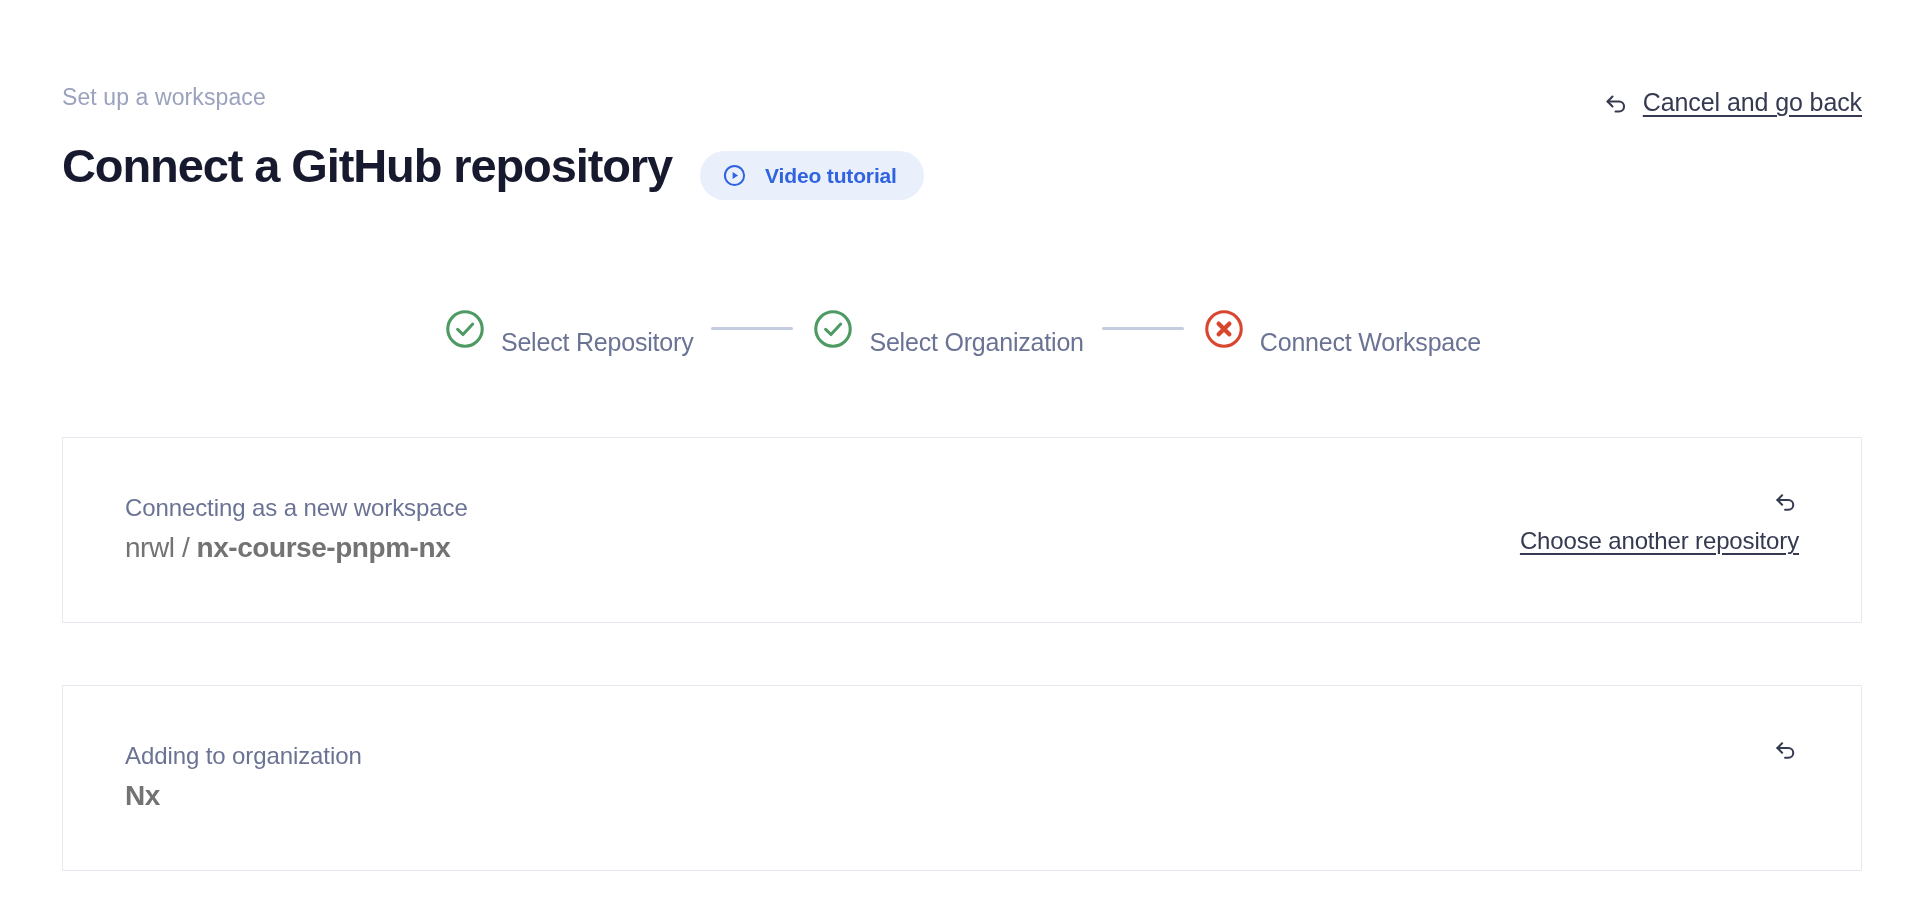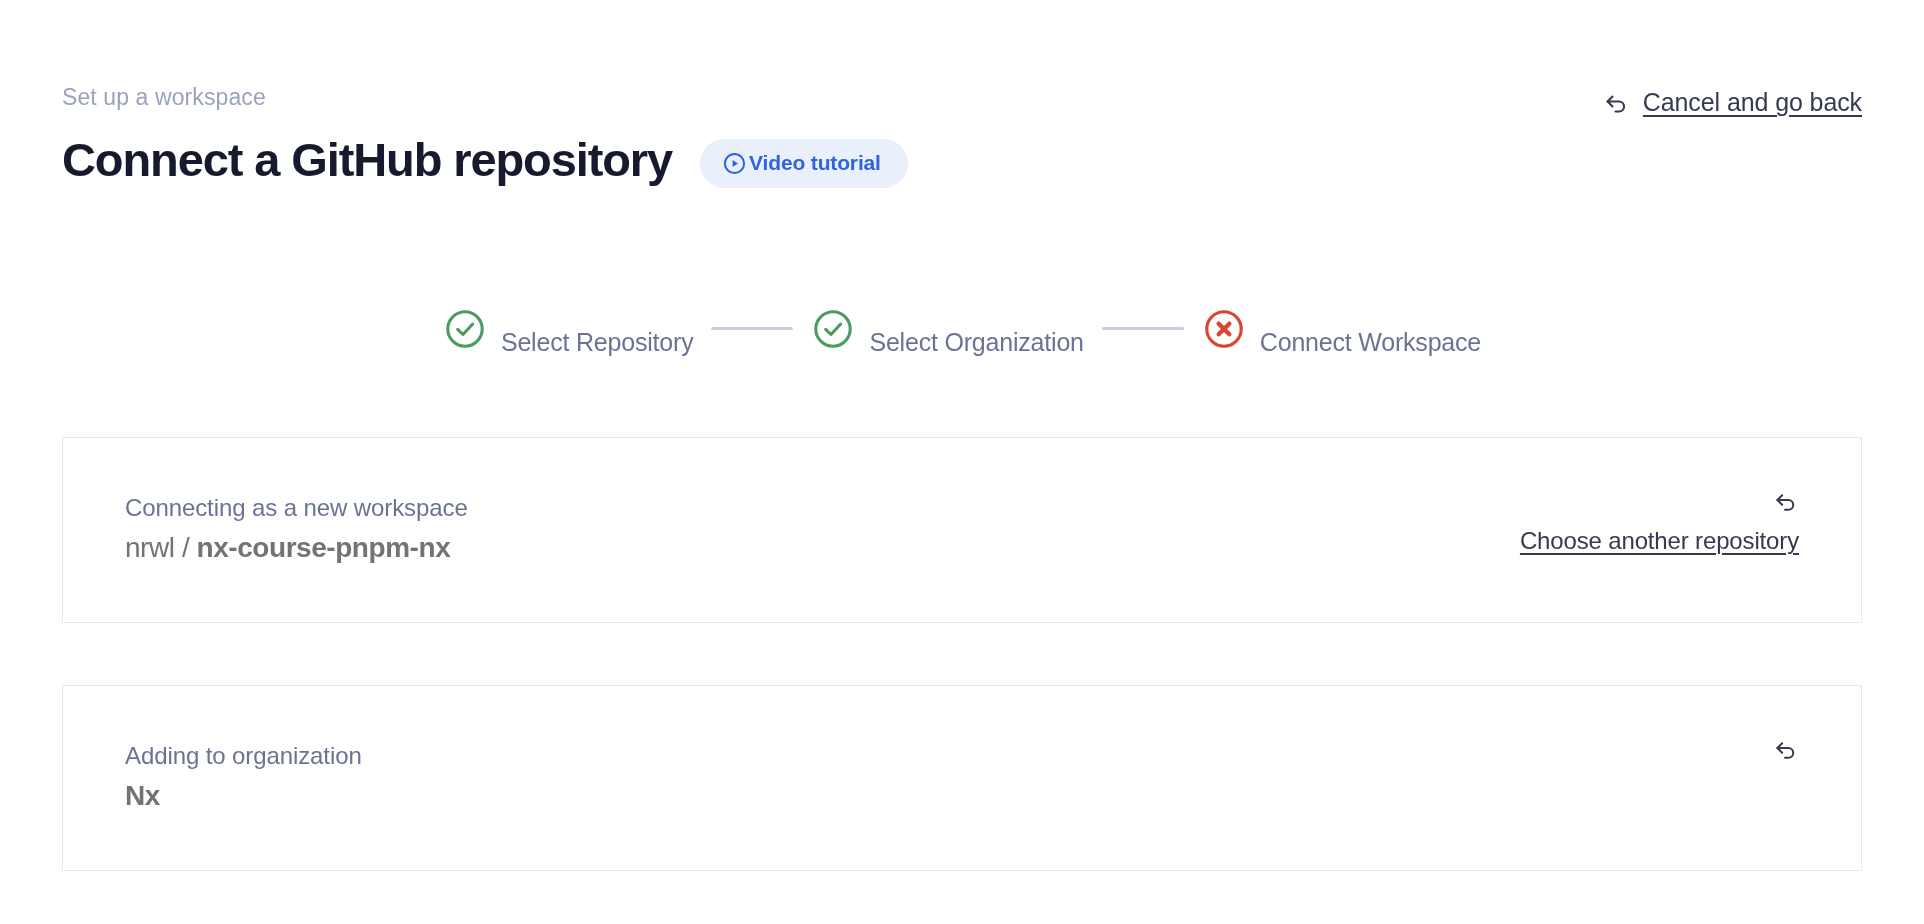--- a/index.html
+++ b/index.html
@@ -48,28 +48,28 @@
     font-size: 47px;
     font-weight: 700;
     color: #171a2e;
     letter-spacing: -1.1px;
     line-height: 1.05;
     white-space: nowrap;
   }
 
   .video-pill {
     display: inline-flex;
-    align-items: flex-start;
-    gap: 2px;
+    align-items: center;
+    gap: 18px;
     background: #eaeffc;
     border-radius: 999px;
     padding: 12px 27px 12px 22px;
     cursor: pointer;
     border: none;
-    margin-top: 8px;
+    margin-top: 20px;
   }
 
   .video-pill-label {
     font-size: 21px;
     font-weight: 700;
     color: #2f63e0;
     letter-spacing: -0.15px;
     white-space: nowrap;
   }
 

